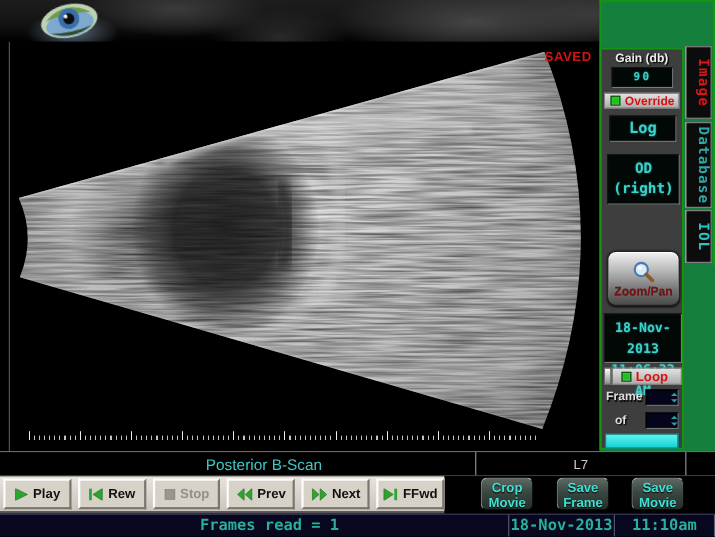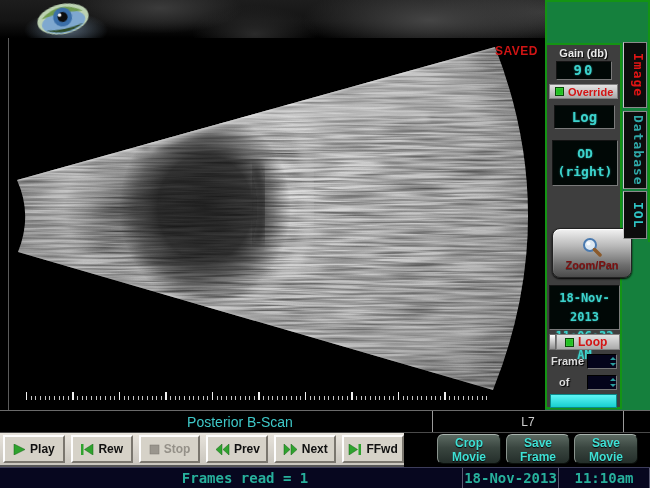--- a/index.html
+++ b/index.html
@@ -36,29 +36,29 @@
   .green-right  { position:absolute; left:103px; top:0; width:2px; height:242px; background:#149414; }
 
   .sidebar { position:absolute; left:0; top:43px; width:77px; height:366px;
     background:#3e3e3e; border:2px solid #149414; }
   .gain-label { position:absolute; left:0; top:2px; width:100%; text-align:center;
     color:#ececec; font-size:11px; font-weight:bold; text-shadow:1px 1px 1px #000; }
   .lcd { background:#010806; border-top:1px solid #141414; border-left:1px solid #141414;
     border-bottom:1px solid #7a7a7a; border-right:1px solid #7a7a7a;
     color:#3cd2cc; font-family:"DejaVu Sans Mono", monospace; font-weight:bold;
     text-align:center; text-shadow:0 0 2px rgba(60,210,200,.55); }
-  .gain-box { position:absolute; left:9px; top:16px; width:56px; height:19px; font-size:14px; line-height:17px; letter-spacing:2px; }
+  .gain-box { position:absolute; left:9px; top:16px; width:56px; height:19px; font-size:10px; line-height:17px; letter-spacing:2px; }
   .check-row { position:absolute; display:flex; align-items:center; gap:4px; padding-left:5px;
     background:linear-gradient(180deg,#e3e3e3,#ababab); border:1px solid #808080;
     color:#d41414; font-size:11px; font-weight:bold; }
   .override-row { left:2px; top:39px; width:69px; height:15px; }
   .led { width:9px; height:9px; background:#22c022; border:1px solid #0a4a0a; box-shadow:inset 0 0 1px #bfffbf; }
   .log-box { position:absolute; left:7px; top:60px; width:61px; height:24px; font-size:14px; line-height:22px; }
   .od-box  { position:absolute; left:5px; top:95px; width:66px; height:46px; font-size:13px; line-height:18px; padding-top:4px; }
-  .zoom-btn { position:absolute; left:5px; top:183px; width:80px; height:50px; border-radius:8px;
+  .zoom-btn { position:absolute; left:5px; top:183px; width:66px; height:50px; border-radius:8px;
     background:linear-gradient(180deg,#f2f2f2 0%, #b9b9b9 35%, #6e6e6e 75%, #4a4a4a 100%);
     border:1px solid #222; box-shadow:inset 0 1px 1px #fff, 0 1px 2px #000;
     display:flex; flex-direction:column; align-items:center; justify-content:center; gap:1px; cursor:pointer; }
   .zoom-btn .zlabel { color:#7c1010; font-size:11px; font-weight:bold; text-shadow:0 1px 0 rgba(0,0,0,.35); }
   .dt-box { position:absolute; left:2px; top:240px; width:71px; height:45px; font-size:12px; line-height:19px; padding-top:3px; }
   .loop-wrap { position:absolute; left:2px; top:289px; width:71px; height:16px; display:flex; }
   .loop-handle { width:7px; height:16px; background:linear-gradient(180deg,#fff,#8f8f8f); border:1px solid #6a6a6a; }
   .loop-row { flex:1; display:flex; align-items:center; gap:4px; padding-left:8px;
     background:linear-gradient(180deg,#e3e3e3,#ababab); border:1px solid #808080;
     color:#d41414; font-size:12px; font-weight:bold; }
@@ -100,21 +100,21 @@
   .transport { position:absolute; left:0; top:0; width:404px; height:34px;
     background:linear-gradient(180deg,#e8e4dc,#c9c5bd); border-bottom:2px solid #555;
     display:flex; gap:6px; padding:2px 0 0 3px; }
   .tbtn { width:62px; height:28px; background:#d6d2c8;
     border-top:2px solid #fdfdfd; border-left:2px solid #fdfdfd;
     border-bottom:2px solid #7a766e; border-right:2px solid #7a766e;
     display:flex; align-items:center; justify-content:center; gap:4px;
     font-size:12px; font-weight:bold; color:#111; cursor:pointer; }
   .tbtn.disabled { color:#949088; cursor:default; }
   .ticon { display:block; }
-  .movie-btn { position:absolute; top:1px; width:64px; height:30px; border-radius:6px;
+  .movie-btn { position:absolute; top:1px; width:48px; height:30px; border-radius:6px;
     background:linear-gradient(180deg,#5c6a62 0%, #3a4640 45%, #242e2a 100%);
     border-top:1px solid #aab4ae; border-left:1px solid #8a948e;
     border-bottom:1px solid #0a0f0c; border-right:1px solid #0a0f0c;
     color:#3fe0d4; font-size:12px; font-weight:bold; line-height:14px; text-align:center;
     text-shadow:0 1px 1px #000; cursor:pointer; padding-top:1px; }
   .mb1 { left:437px; } .mb2 { left:506px; } .mb3 { left:574px; }
 
   
   .status-bar { position:absolute; left:0; top:467px; width:650px; height:21px; background:#07071f;
     border-top:1px solid #3c3c5a; display:flex;

